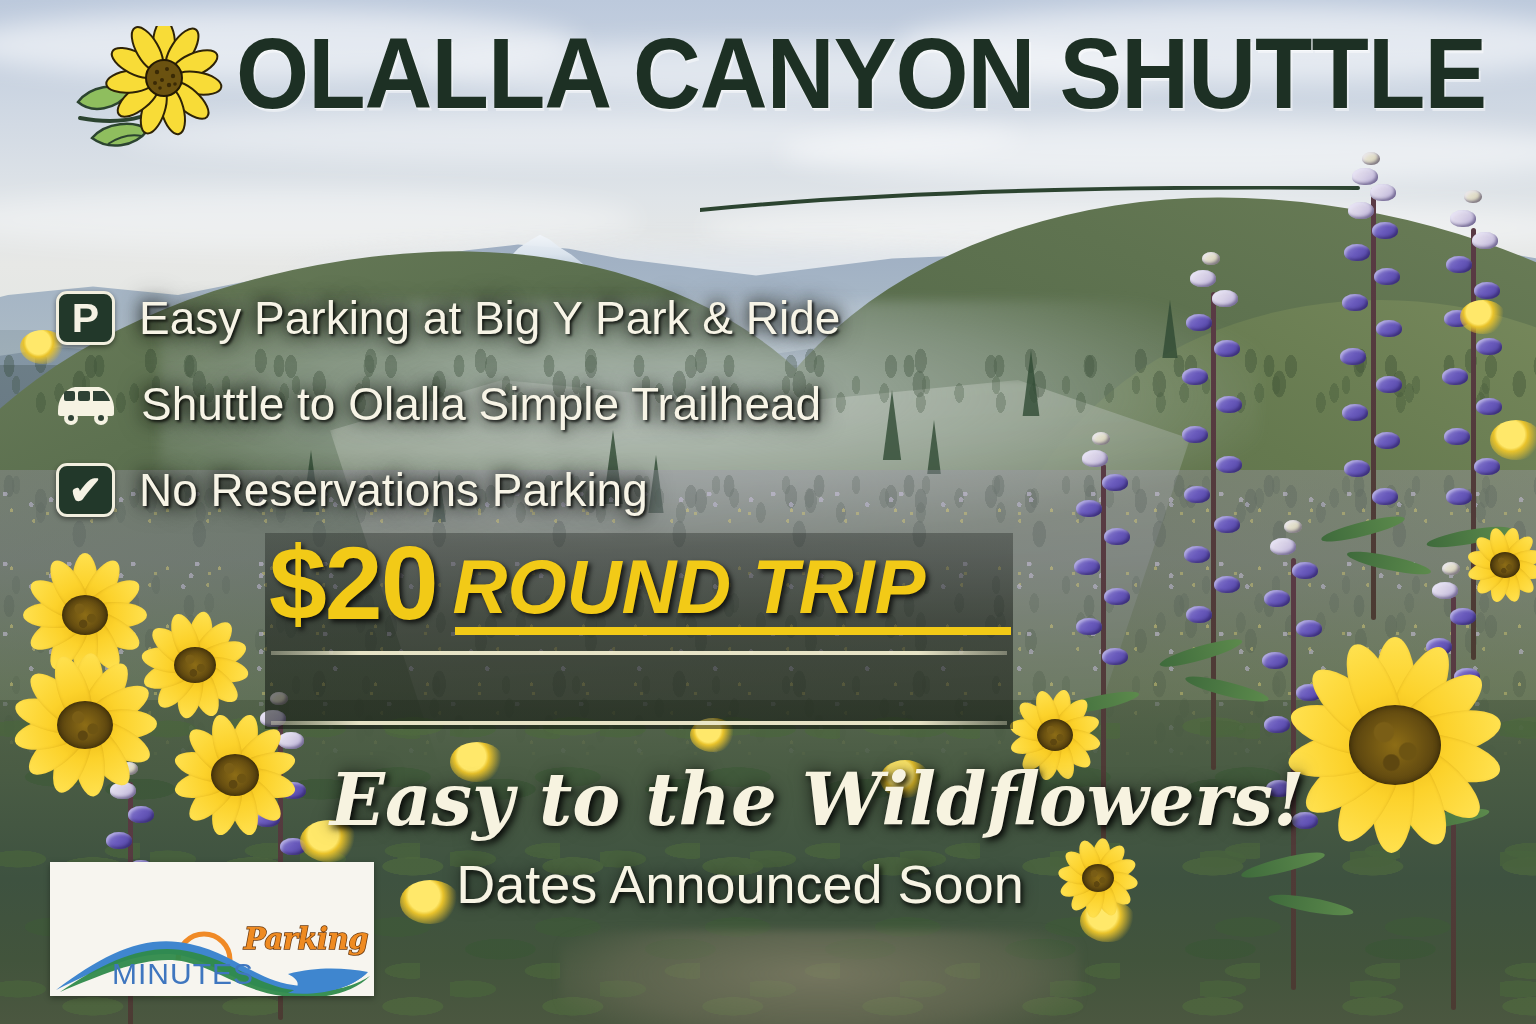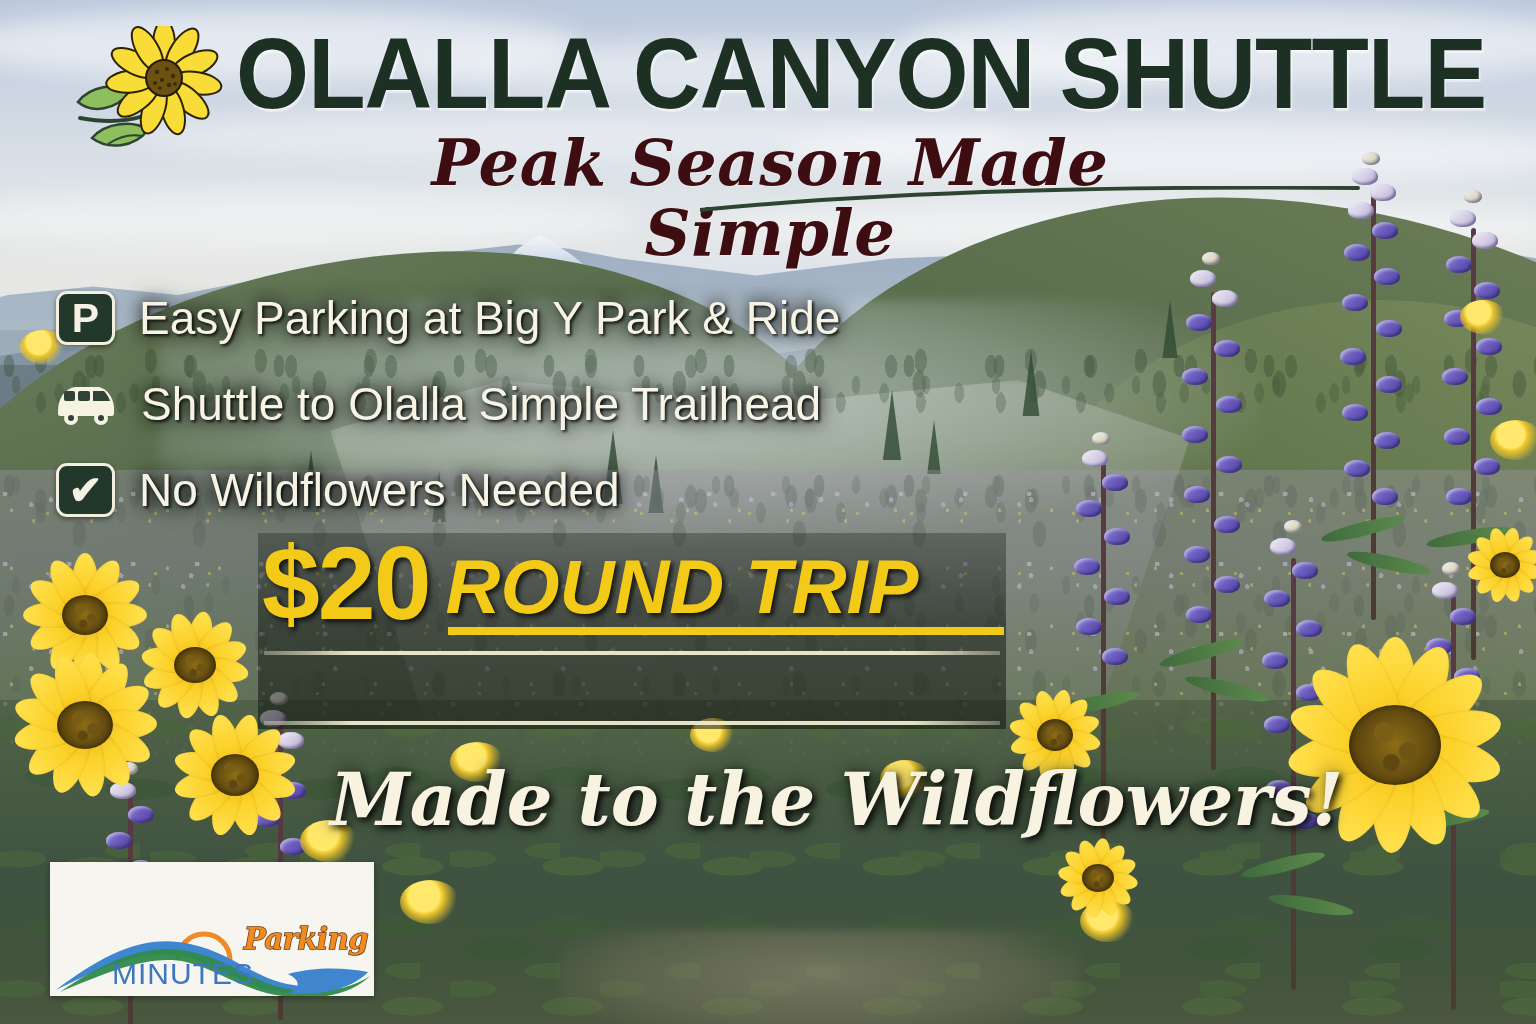--- a/index.html
+++ b/index.html
@@ -209,21 +209,21 @@
   .feature-text{
     margin-left:24px;
     font-family:"Liberation Sans Narrow","Liberation Sans", sans-serif;
     font-size:46px; line-height:50px; font-weight:normal;
     color:#f7f4e6; white-space:nowrap;
     text-shadow:0 0 14px rgba(14,18,12,.95), 0 0 26px rgba(14,18,12,.85), 2px 2px 3px rgba(0,0,0,.8);
   }
 
   
   .price-block{
-    position:absolute; left:258px; top:533px; width:748px; height:196px;
+    position:absolute; left:265px; top:533px; width:748px; height:196px;
     background:linear-gradient(180deg,rgba(12,16,12,.30) 0%,rgba(10,14,10,.48) 45%,rgba(10,14,10,.52) 100%);
   }
   .price-row{ position:absolute; left:0; top:0; width:748px; height:98px; display:flex; align-items:flex-end; }
   .price-amount{
     font-family:"Liberation Sans Narrow","Liberation Sans", sans-serif;
     font-weight:bold; font-size:104px; line-height:96px;
     color:#f2ca17; padding-left:4px; letter-spacing:-2px;
     text-shadow:3px 3px 5px rgba(0,0,0,.75);
   }
   .price-label-wrap{ position:relative; margin-left:16px; padding-bottom:6px; }
@@ -631,21 +631,20 @@
           <circle cx="-9" cy="5" r="2"></circle>
             <circle cx="5" cy="7" r="2.2"></circle>
           <circle cx="-4" cy="10" r="1.8"></circle>
             <circle cx="11" cy="6" r="1.8"></circle>
         </g>
       </g>
     </svg>
   </div>
 
   <div class="title">OLALLA CANYON SHUTTLE</div>
-  <div class="subtitle">Peak Season Made Simple</div>
   <div class="flourish">
     <svg viewBox="0 0 660 30" width="660" height="30">
       <path d="M0 24 C180 6 420 0 658 2" stroke="#2c4430" stroke-width="4" fill="none" stroke-linecap="round"></path>
     </svg>
   </div>
 
   <div class="features">
 
     <div class="feature">
       <div class="badge">
@@ -668,38 +667,39 @@
           <circle cx="46" cy="37" r="3" fill="#2f4236"></circle>
         </svg>
       </div>
       <div class="feature-text">Shuttle to Olalla Simple Trailhead</div>
     </div>
 
     <div class="feature">
       <div class="badge check">
         <span>✔</span>
       </div>
-      <div class="feature-text">No Wildflowers Needed</div>
+      <div class="feature-text">No Reservations Parking</div>
     </div>
 
   </div>
 
   <div class="price-block">
     <div class="price-row">
       <div class="price-amount">$20</div>
       <div class="price-label-wrap">
         <div class="price-label">ROUND TRIP</div>
         <div class="price-underline"></div>
       </div>
     </div>
     <div class="rule top"></div>
     <div class="rule bottom"></div>
   </div>
 
-  <div class="tagline">Made to the Wildflowers!</div>
+  <div class="tagline">Easy to the Wildflowers!</div>
+  <div class="subtagline">Dates Announced Soon</div>
 
   <div class="logo-box">
 
     <svg viewBox="0 0 324 80" width="324" height="80" style="position:absolute;left:0;top:54px;">
       <path d="M128 44 A26 26 0 0 1 180 44" stroke="#f08a26" stroke-width="5" fill="none"></path>
       <path d="M6 74 C56 36 96 18 140 28 C186 38 206 66 250 70 C284 73 306 64 318 56 C300 74 268 80 238 77 C190 72 168 48 134 40 C98 32 54 50 6 74 Z" fill="#3f86cf"></path>
       <path d="M10 76 C60 42 100 26 142 36 C188 47 208 72 252 75 C286 77 308 68 320 60 C302 78 270 84 240 81 C192 76 170 54 136 46 C100 38 58 56 10 76 Z" fill="#2f8a4a" opacity=".95"></path>
       <path d="M238 58 C268 50 296 52 318 56 C300 74 268 80 238 77 C252 72 250 64 238 58 Z" fill="#3f86cf"></path>
     </svg>
 

